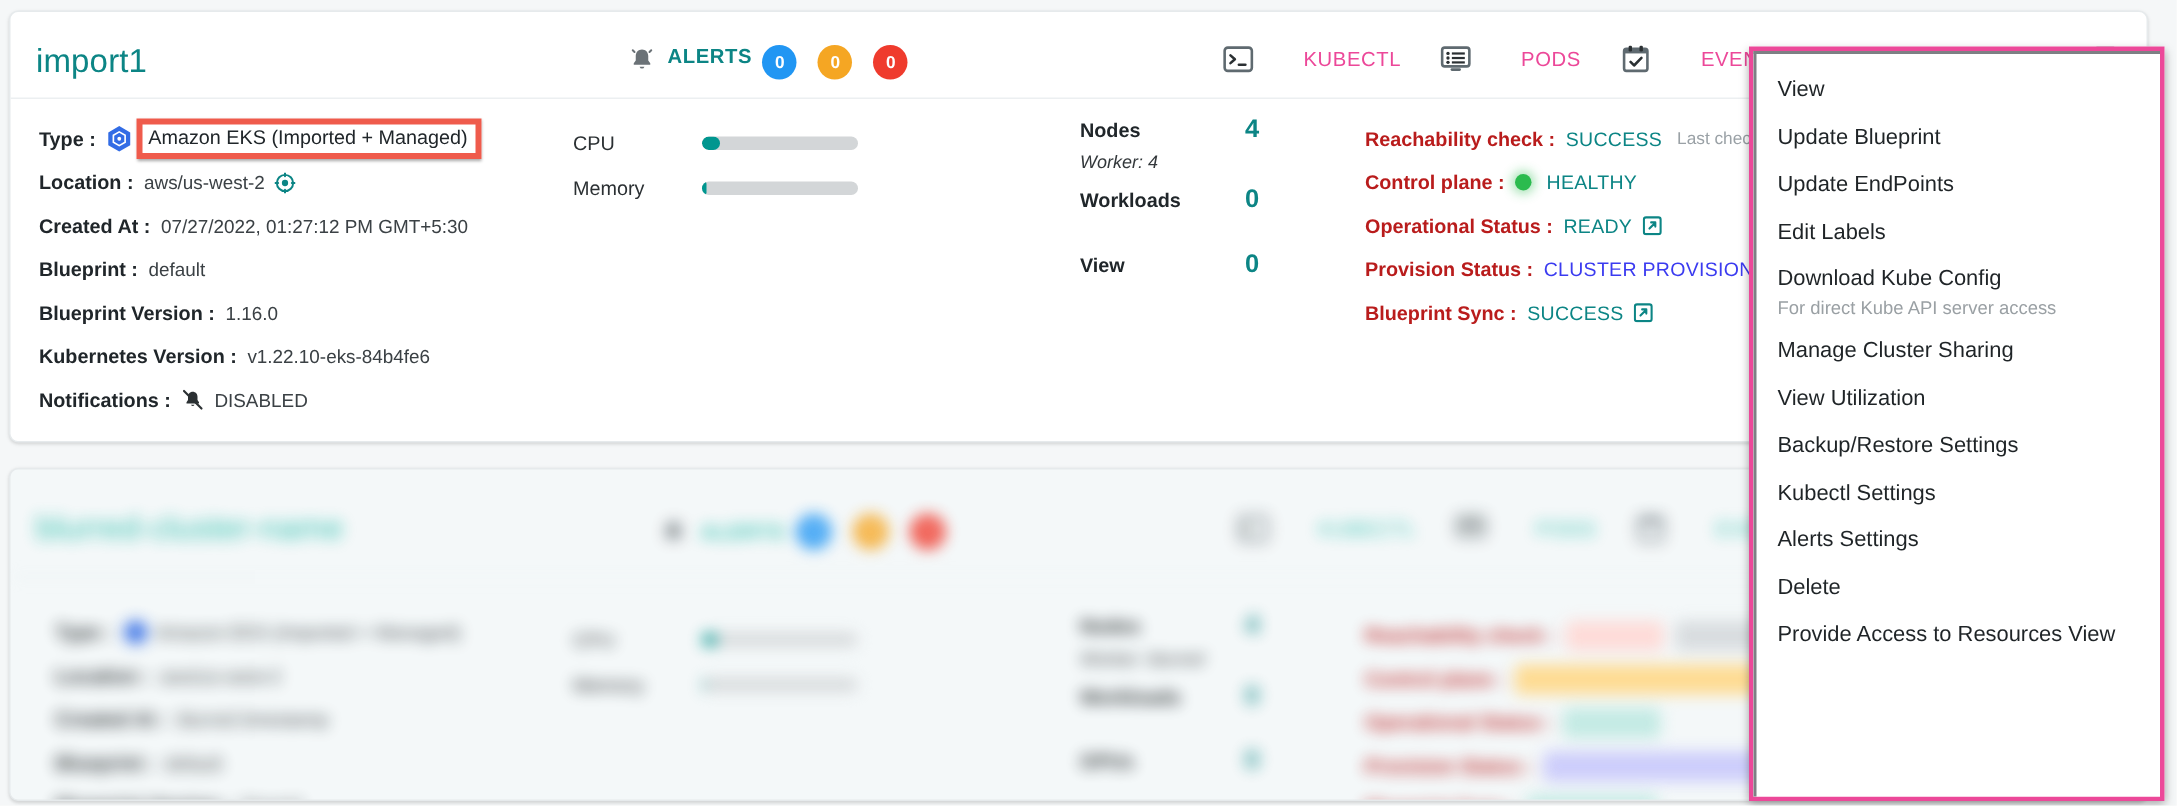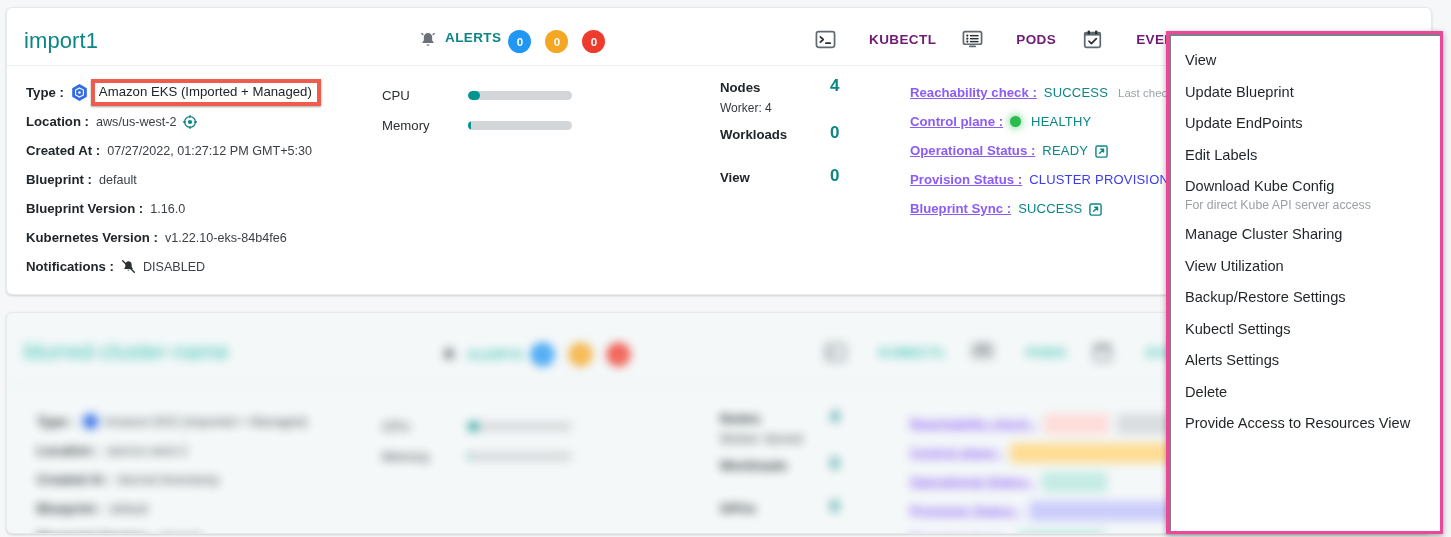--- a/index.html
+++ b/index.html
@@ -47,21 +47,21 @@
     display: flex; align-items: center; justify-content: center;
   }
   .pill.blue   { background: #2196f3; }
   .pill.orange { background: #f5a623; }
   .pill.red    { background: #ef3b2d; }
   .pill + .pill { margin-left: 7px; }
 
   
   .toolbar { position: absolute; left: 808px; top: 22px; display: flex; align-items: center; gap: 0; }
   .tb-item { display: flex; align-items: center; gap: 7px; margin-right: 26px; cursor: pointer; }
-  .tb-item .lbl { font-size: 13.5px; font-weight: bold; color: #701a75; letter-spacing: .4px; padding-left: 26px; }
+  .tb-item .lbl { font-size: 13.5px; font-weight: normal; color: #ec4899; letter-spacing: .4px; padding-left: 26px; }
   .tb-icon { width: 21px; height: 19px; display: block; }
 
   .minimize-dash {
     position: absolute; left: 1390px; top: 23px;
     width: 13px; height: 5px; background: #5f6a70; border-radius: 1px;
   }
 
   
   .body { position: relative; height: 229px; }
 
@@ -91,26 +91,26 @@
   .usage-row { display: flex; align-items: center; height: 30px; }
   .usage-row .ulbl { width: 86px; font-size: 13.2px; color: #2b3033; }
   .bar { width: 104px; height: 9px; border-radius: 5px; background: #d3d6d8; overflow: hidden; }
   .bar > span { display: block; height: 100%; border-radius: 5px; background: #00968f; }
 
   
   .col-counts { position: absolute; left: 713px; top: 12px; width: 150px; }
   .count-row { position: relative; height: 29px; }
   .count-row .cname { font-size: 13.2px; font-weight: bold; color: #20262a; }
   .count-row .cval  { position: absolute; left: 110px; top: -2px; font-size: 17px; font-weight: bold; color: #0c8585; }
-  .count-sub { font-size: 12px; color: #33383b; margin-top: -6px; margin-bottom: 8px; }
+  .count-sub { font-size: 12px; font-style: italic; color: #33383b; margin-top: -6px; margin-bottom: 8px; }
 
   
   .col-status { position: absolute; left: 903px; top: 12px; width: 420px; }
   .st-row { height: 29px; display: flex; align-items: center; white-space: nowrap; }
-  .st-row .sk { font-size: 13.2px; font-weight: bold; color: #8b5cf6; margin-right: 7px; text-decoration: underline; }
+  .st-row .sk { font-size: 13.2px; font-weight: bold; color: #b91c1c; margin-right: 7px; }
   .st-row .sv { font-size: 13px; color: #0c8585; letter-spacing: .2px; }
   .st-row .sv.blue { color: #3b3bf0; }
   .st-row .sub { font-size: 11.5px; color: #9aa1a6; margin-left: 10px; }
   .dot-green {
     width: 11px; height: 11px; border-radius: 50%; background: #2bbb4e;
     margin-right: 10px; box-shadow: 0 0 7px 2px rgba(43,187,78,.45);
   }
   .ext-icon { width: 13px; height: 13px; margin-left: 7px; }
 
   

